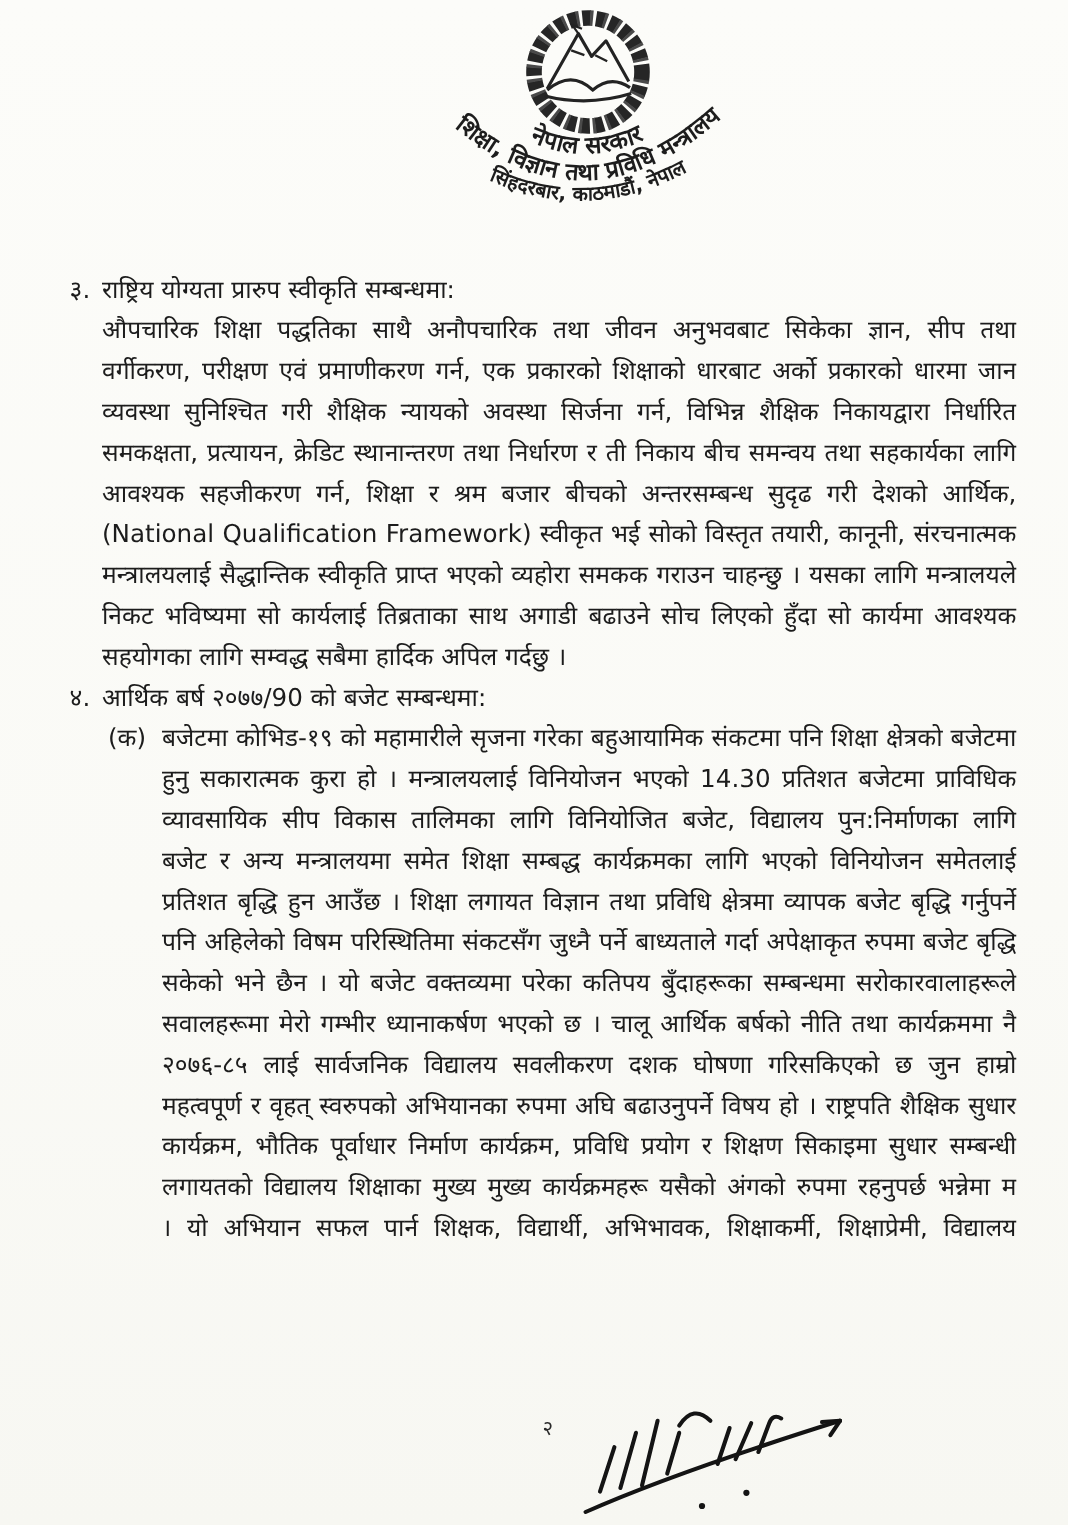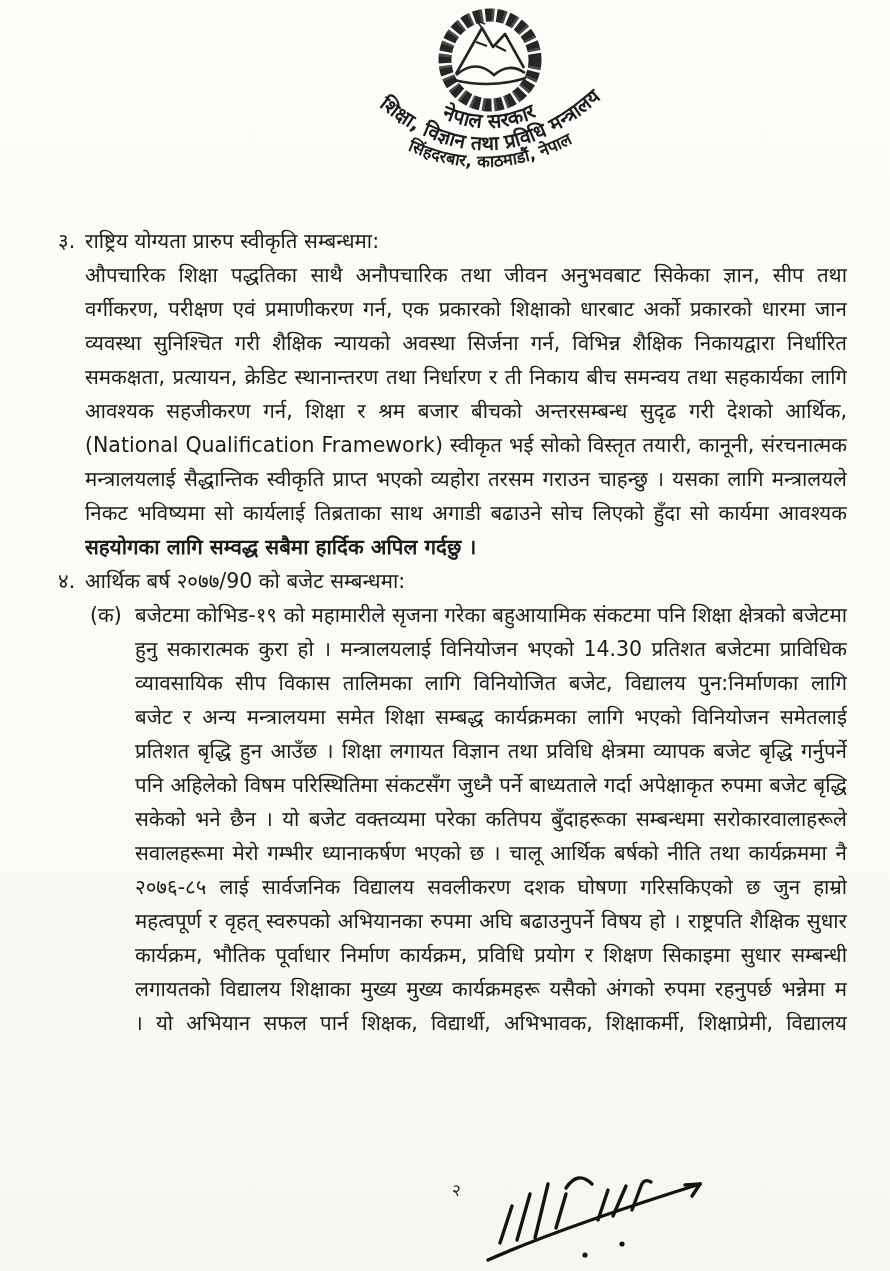--- a/index.html
+++ b/index.html
@@ -30,21 +30,21 @@
   .row{height:34px;line-height:34px;white-space:nowrap;}
   .sec-head{display:flex;}
   .sec-num{width:27px;flex:0 0 27px;}
   .para{margin-left:27px;}
   .jl{
     white-space:normal;
     text-align:justify;
     text-align-last:justify;
     overflow:hidden;
   }
-  .jl.last{text-align-last:left;font-weight:bold;}
+  .jl.last{text-align-last:left;}
   .item{position:relative;margin-left:32px;padding-left:45px;}
   .item-label{position:absolute;left:0;top:0;height:34px;line-height:34px;}
   
   .page-number{
     position:absolute;left:452px;top:1178px;
     font-size:17px;color:#2a2a2a;
   }
   .signature{
     position:absolute;left:455px;top:1158px;width:300px;height:113px;
   }
@@ -89,21 +89,21 @@
       <span class="sec-num">३.</span>
       <span>राष्ट्रिय योग्यता प्रारुप स्वीकृति सम्बन्धमा:</span>
     </div>
     <div class="para">
       <div class="row jl">औपचारिक शिक्षा पद्धतिका साथै अनौपचारिक तथा जीवन अनुभवबाट सिकेका ज्ञान, सीप तथा योग्यताको</div>
       <div class="row jl">वर्गीकरण, परीक्षण एवं प्रमाणीकरण गर्न, एक प्रकारको शिक्षाको धारबाट अर्को प्रकारको धारमा जान पाउने</div>
       <div class="row jl">व्यवस्था सुनिश्चित गरी शैक्षिक न्यायको अवस्था सिर्जना गर्न, विभिन्न शैक्षिक निकायद्वारा निर्धारित योग्यताको</div>
       <div class="row jl">समकक्षता, प्रत्यायन, क्रेडिट स्थानान्तरण तथा निर्धारण र ती निकाय बीच समन्वय तथा सहकार्यका लागि</div>
       <div class="row jl">आवश्यक सहजीकरण गर्न, शिक्षा र श्रम बजार बीचको अन्तरसम्बन्ध सुदृढ गरी देशको आर्थिक, सामाजिक</div>
       <div class="row jl">(National Qualification Framework) स्वीकृत भई सोको विस्तृत तयारी, कानूनी, संरचनात्मक तथा</div>
-      <div class="row jl">मन्त्रालयलाई सैद्धान्तिक स्वीकृति प्राप्त भएको व्यहोरा तरसम गराउन चाहन्छु । यसका लागि मन्त्रालयले</div>
+      <div class="row jl">मन्त्रालयलाई सैद्धान्तिक स्वीकृति प्राप्त भएको व्यहोरा समकक गराउन चाहन्छु । यसका लागि मन्त्रालयले</div>
       <div class="row jl">निकट भविष्यमा सो कार्यलाई तिब्रताका साथ अगाडी बढाउने सोच लिएको हुँदा सो कार्यमा आवश्यक</div>
       <div class="row jl last">सहयोगका लागि सम्वद्ध सबैमा हार्दिक अपिल गर्दछु ।</div>
     </div>
 
     <div class="row sec-head">
       <span class="sec-num">४.</span>
       <span>आर्थिक बर्ष २०७७/90 को बजेट सम्बन्धमा:</span>
     </div>
     <div class="item">
       <span class="item-label">(क)</span>

